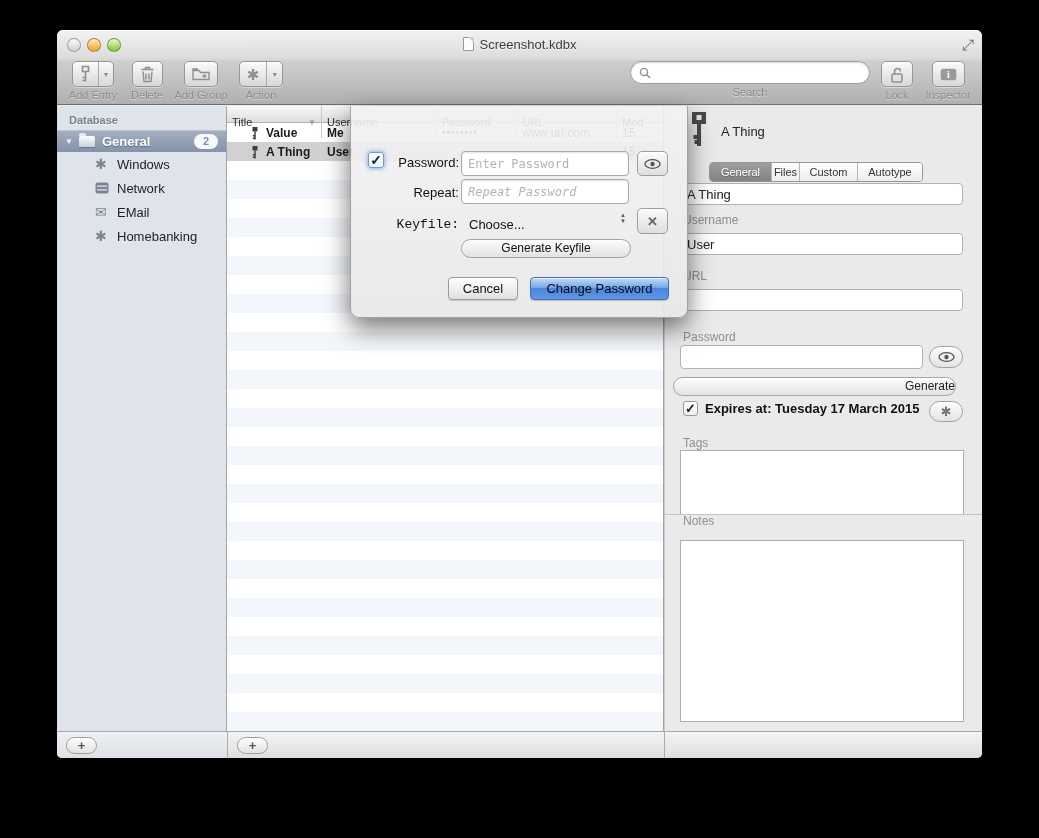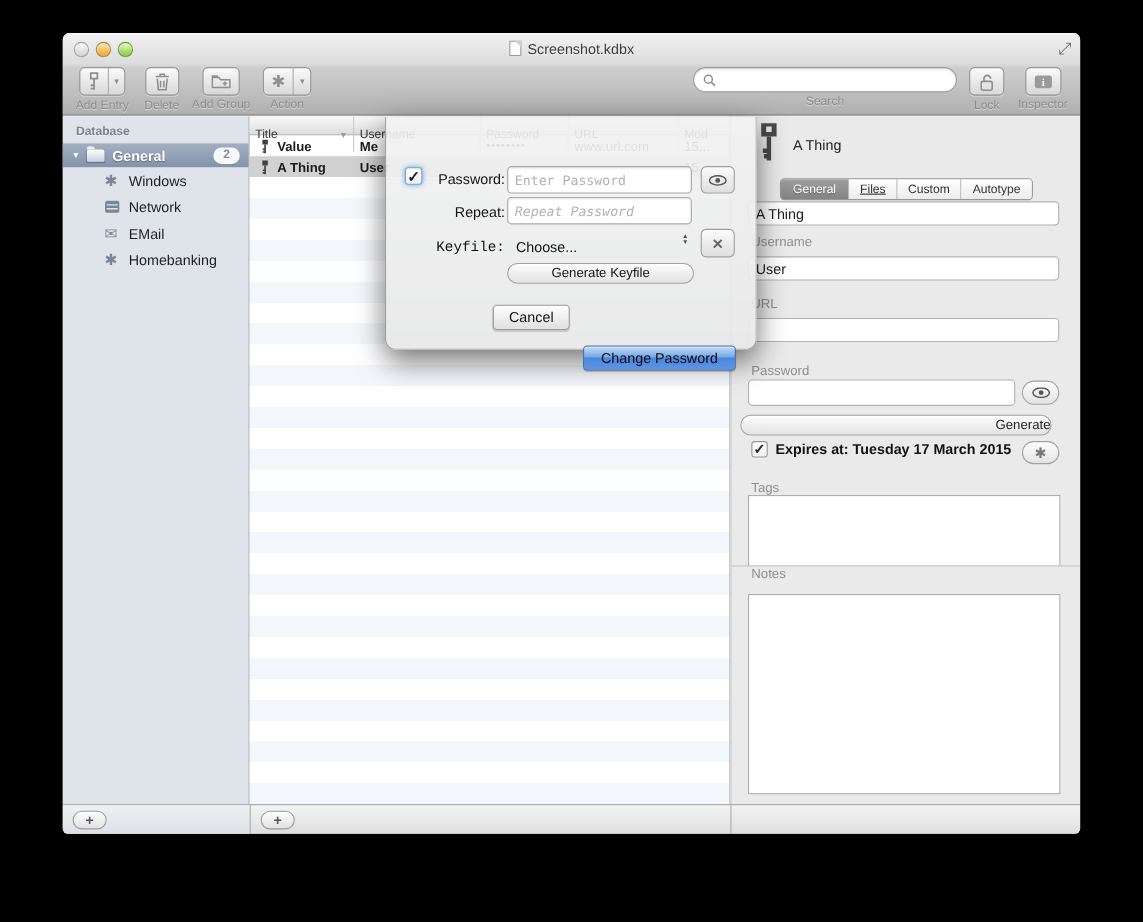--- a/index.html
+++ b/index.html
@@ -66,21 +66,21 @@
 
   
   .entrylist { width:437px; background:#fff; border-right:1px solid #a2a2a2; display:flex; flex-direction:column; position:relative; }
   .thead { height:17px; display:flex; background:linear-gradient(#f8f8f8,#dedede); border-bottom:1px solid #b4b4b4; font-size:11px; color:#333; }
   .th { display:flex; align-items:center; padding:16px 5px; border-right:1px solid #c9c9c9; overflow:hidden; white-space:nowrap; }
   .th .sort { margin-left:auto; font-size:8px; color:#9a9a9a; }
   .w-title{width:95px;} .w-user{width:115px;} .w-pass{width:80px;} .w-url{width:100px;} .w-mod{flex:1; border-right:none;}
   .tr { height:19px; display:flex; align-items:center; font-size:12px; font-weight:bold; color:#1b1b1b; }
   .tr.sel { background:#d1d1d1; }
   .td { padding:0 5px; overflow:hidden; white-space:nowrap; display:flex; align-items:center; }
-  .td.w-title { padding-left:10px; }
+  .td.w-title { padding-left:24px; }
   .td .keyicn { margin-right:7px; }
   .td.dots { color:#3a3a3a; letter-spacing:1px; font-size:10px; }
   .td.url, .td.mod { font-weight:normal; color:#333; }
   .stripes { flex:1; background:repeating-linear-gradient(#ffffff 0 19px, #f3f6fa 19px 38px); }
 
   
   .inspector { flex:1; background:#eaeaea; border-left:1px solid #c9c9c9; position:relative; font-size:13px; }
   .insp-label { position:absolute; left:18px; font-size:12px; color:#8f8f8f; }
   .insp-field { position:absolute; left:15px; width:283px; height:22px; border:1px solid #b2b2b2; border-radius:4px;
                 background:#fff; font-size:13px; color:#222; padding:0 6px; font-family:"Liberation Sans",sans-serif; }
@@ -119,21 +119,21 @@
               font-size:14px; font-weight:bold; color:#1a1a1a; line-height:14px; text-align:center; }
   .popup-txt { position:absolute; left:118px; top:111px; font-size:13px; color:#111; }
   .stepper { position:absolute; left:269px; top:106px; display:flex; flex-direction:column; align-items:center; color:#555; }
   .stepper span { font-size:6px; line-height:6px; }
   .sh-pill { position:absolute; left:110px; top:133px; width:170px; height:19px; border-radius:10px; border:1px solid #a2a2a2;
              background:linear-gradient(#fdfdfd,#e2e2e2); font-size:12px; color:#111; text-align:center; line-height:17px; box-shadow:inset 0 1px 0 #fff; }
   .btn { position:absolute; top:171px; height:23px; border-radius:4px; border:1px solid #9a9a9a;
          background:linear-gradient(#fefefe,#e0e0e0); font-size:13px; color:#111; text-align:center; line-height:21px;
          box-shadow:inset 0 1px 0 #fff, 0 1px 1px rgba(0,0,0,.15); }
   .btn.default { background:linear-gradient(#c4dcf7 0%, #76a9ea 45%, #4a86dd 50%, #5e96e6 100%);
-                 border:1px solid #4a6fae; color:#0a0a0a; box-shadow:inset 0 1px 0 rgba(255,255,255,.6), 0 1px 1px rgba(0,0,0,.2);margin-top:37px; }
+                 border:1px solid #4a6fae; color:#0a0a0a; box-shadow:inset 0 1px 0 rgba(255,255,255,.6), 0 1px 1px rgba(0,0,0,.2); }
   svg { display:block; }
 </style>
 </head>
 <body>
 
 <div class="stage">
   <div class="window">
 
     <div class="chrome">
       <span class="light close"></span>
@@ -330,21 +330,21 @@
           <svg width="22" height="38" viewBox="0 0 22 38">
               <path d="M4 2h14v12H4z" fill="#4a4a4a"></path>
               <rect x="8.5" y="5" width="5" height="5" fill="#eaeaea"></rect>
               <path d="M11 14v22 M11 27H5.5 M11 32H6.5" stroke="#4a4a4a" stroke-width="4"></path>
             </svg>
         </span>
         <span class="entry-name">A Thing</span>
 
         <div class="seg-ctl">
           <div class="sg on" style="width:62px;">General</div>
-          <div class="sg" style="width:44px;text-decoration:underline;">Files</div>
+          <div class="sg" style="width:28px;">Files</div>
           <div class="sg" style="width:58px;">Custom</div>
           <div class="sg" style="width:64px;">Autotype</div>
         </div>
 
         <input class="insp-field" style="top: 77px;" value="A Thing">
 
         <span class="insp-label" style="top:107px;">Username</span>
         <input class="insp-field" style="top: 127px;" value="User">
 
         <span class="insp-label" style="top:163px;">URL</span>

